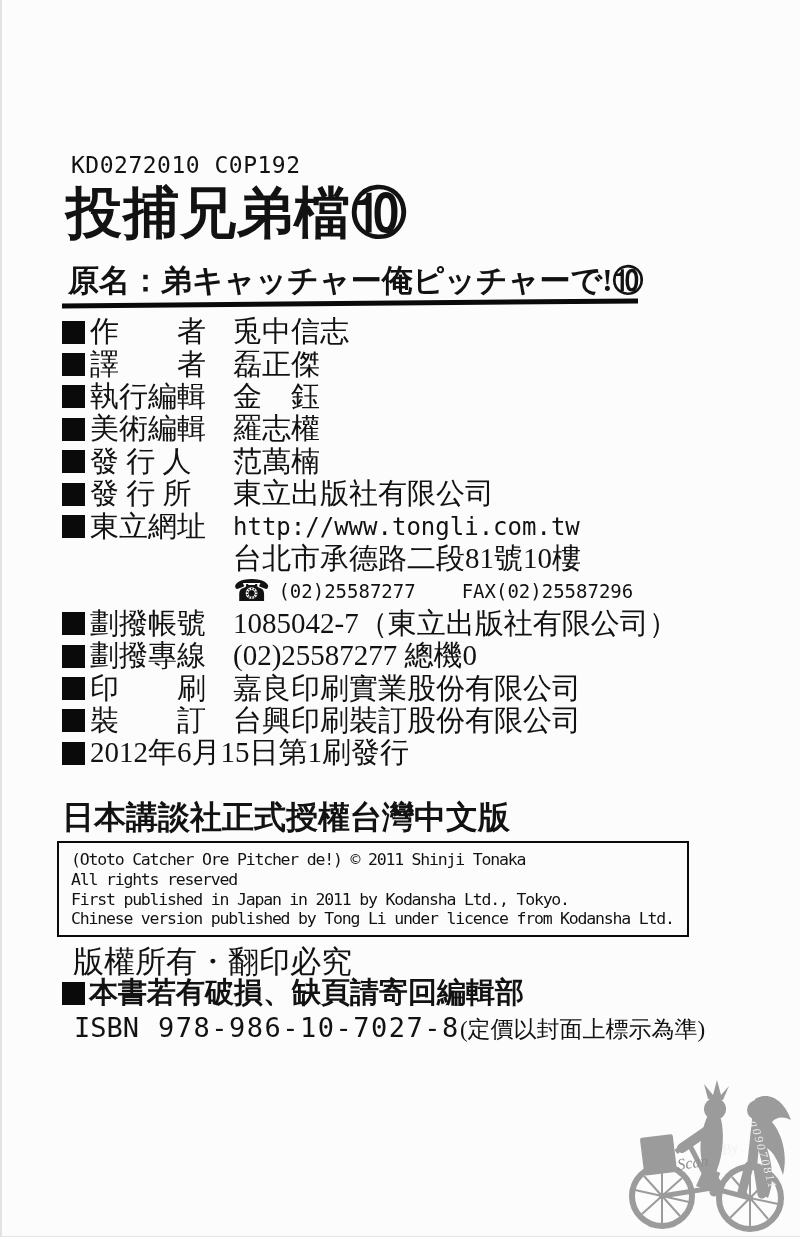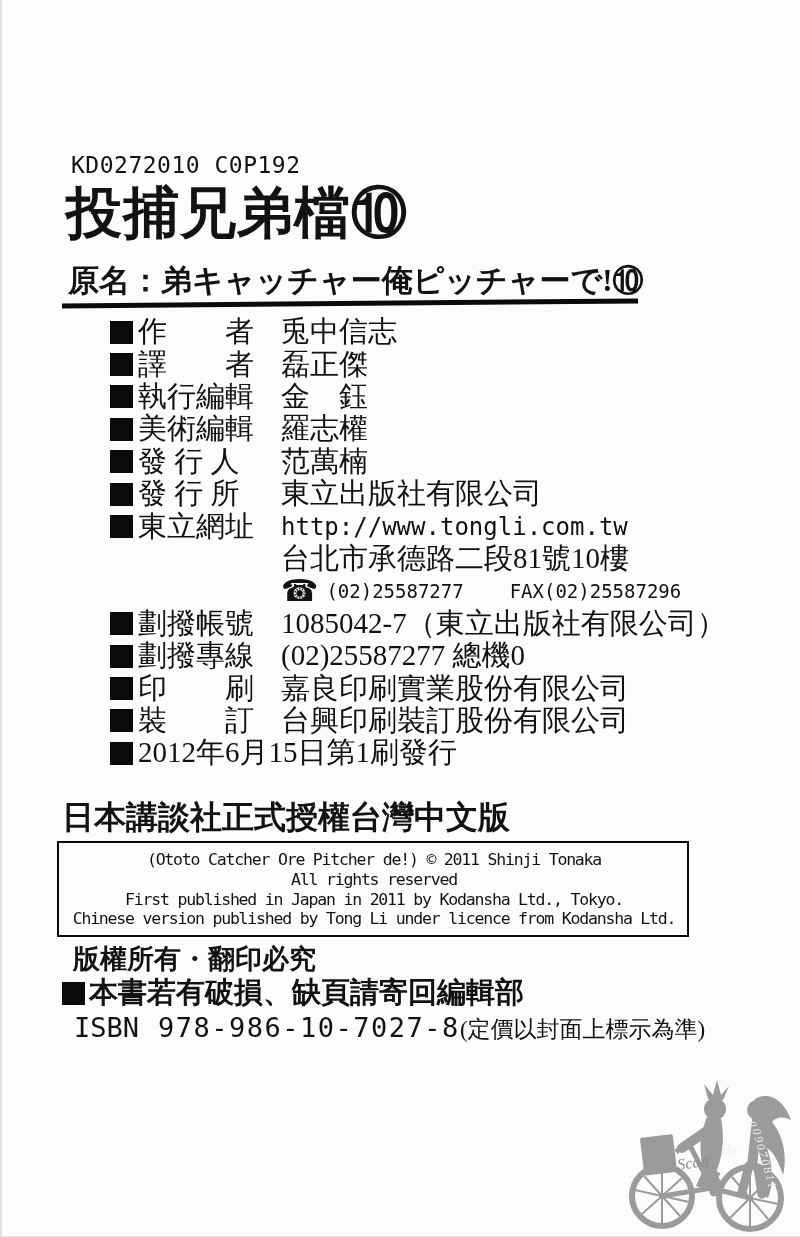--- a/index.html
+++ b/index.html
@@ -17,38 +17,38 @@
     font-size:56px;font-weight:700;letter-spacing:1px;line-height:1.1;
   }
   .orig{
     position:absolute;left:68px;top:260px;font-size:31px;font-weight:600;white-space:nowrap;
   }
   .rule{
     position:absolute;left:62px;top:301px;width:576px;height:5px;background:#0a0a0a;
     transform:rotate(-0.5deg);
   }
   .credits{position:absolute;left:62px;top:316px;}
-  .crow{display:flex;align-items:center;height:32.4px;font-size:29px;white-space:nowrap;margin-left:48px;}
+  .crow{display:flex;align-items:center;height:32.4px;font-size:29px;white-space:nowrap;}
   .sq{width:23px;height:23px;background:#0a0a0a;margin-right:5px;flex:none;}
   .lbl{width:143px;flex:none;}
   .val{white-space:nowrap;}
   .num{font-family:"DejaVu Sans Mono",monospace;font-size:19px;}
   .url{font-family:"DejaVu Sans Mono",monospace;font-size:24px;text-align:center;}
   .indent{padding-left:171px;}
   .tel{font-family:"DejaVu Sans",sans-serif;font-size:30px;line-height:1;margin-right:8px;}
   .fax{margin-left:46px;}
   .edition-text{font-size:29px;}
   .lic-head{position:absolute;left:62px;top:796px;font-size:32px;font-weight:600;white-space:nowrap;}
   .lic-box{
     position:absolute;left:57px;top:841px;width:632px;box-sizing:border-box;
     border:2px solid #0a0a0a;padding:7px 10px 6px 12px;
     font-family:"DejaVu Sans Mono",monospace;font-size:16.5px;letter-spacing:-1.2px;
-    line-height:19.8px;white-space:nowrap;text-align:center;
+    line-height:19.8px;white-space:nowrap;
   }
-  .rights{position:absolute;left:73px;top:941px;font-size:27px;font-weight:700;white-space:nowrap;}
+  .rights{position:absolute;left:73px;top:941px;font-size:31px;font-weight:400;white-space:nowrap;}
   .damage{position:absolute;left:62px;top:973px;display:flex;align-items:center;font-size:29px;font-weight:600;white-space:nowrap;}
   .damage .sq{margin-right:4px;}
   .isbnline{
     position:absolute;left:74px;top:1012px;display:flex;align-items:baseline;
     font-family:"DejaVu Sans Mono",monospace;white-space:nowrap;
   }
   .isbn-label{font-size:27px;margin-right:19px;}
   .isbn-num{font-size:27px;letter-spacing:1.5px;}
   .isbn-note{font-family:"Liberation Serif",serif;font-size:23px;}
   .wm{position:absolute;left:622px;top:1080px;}

